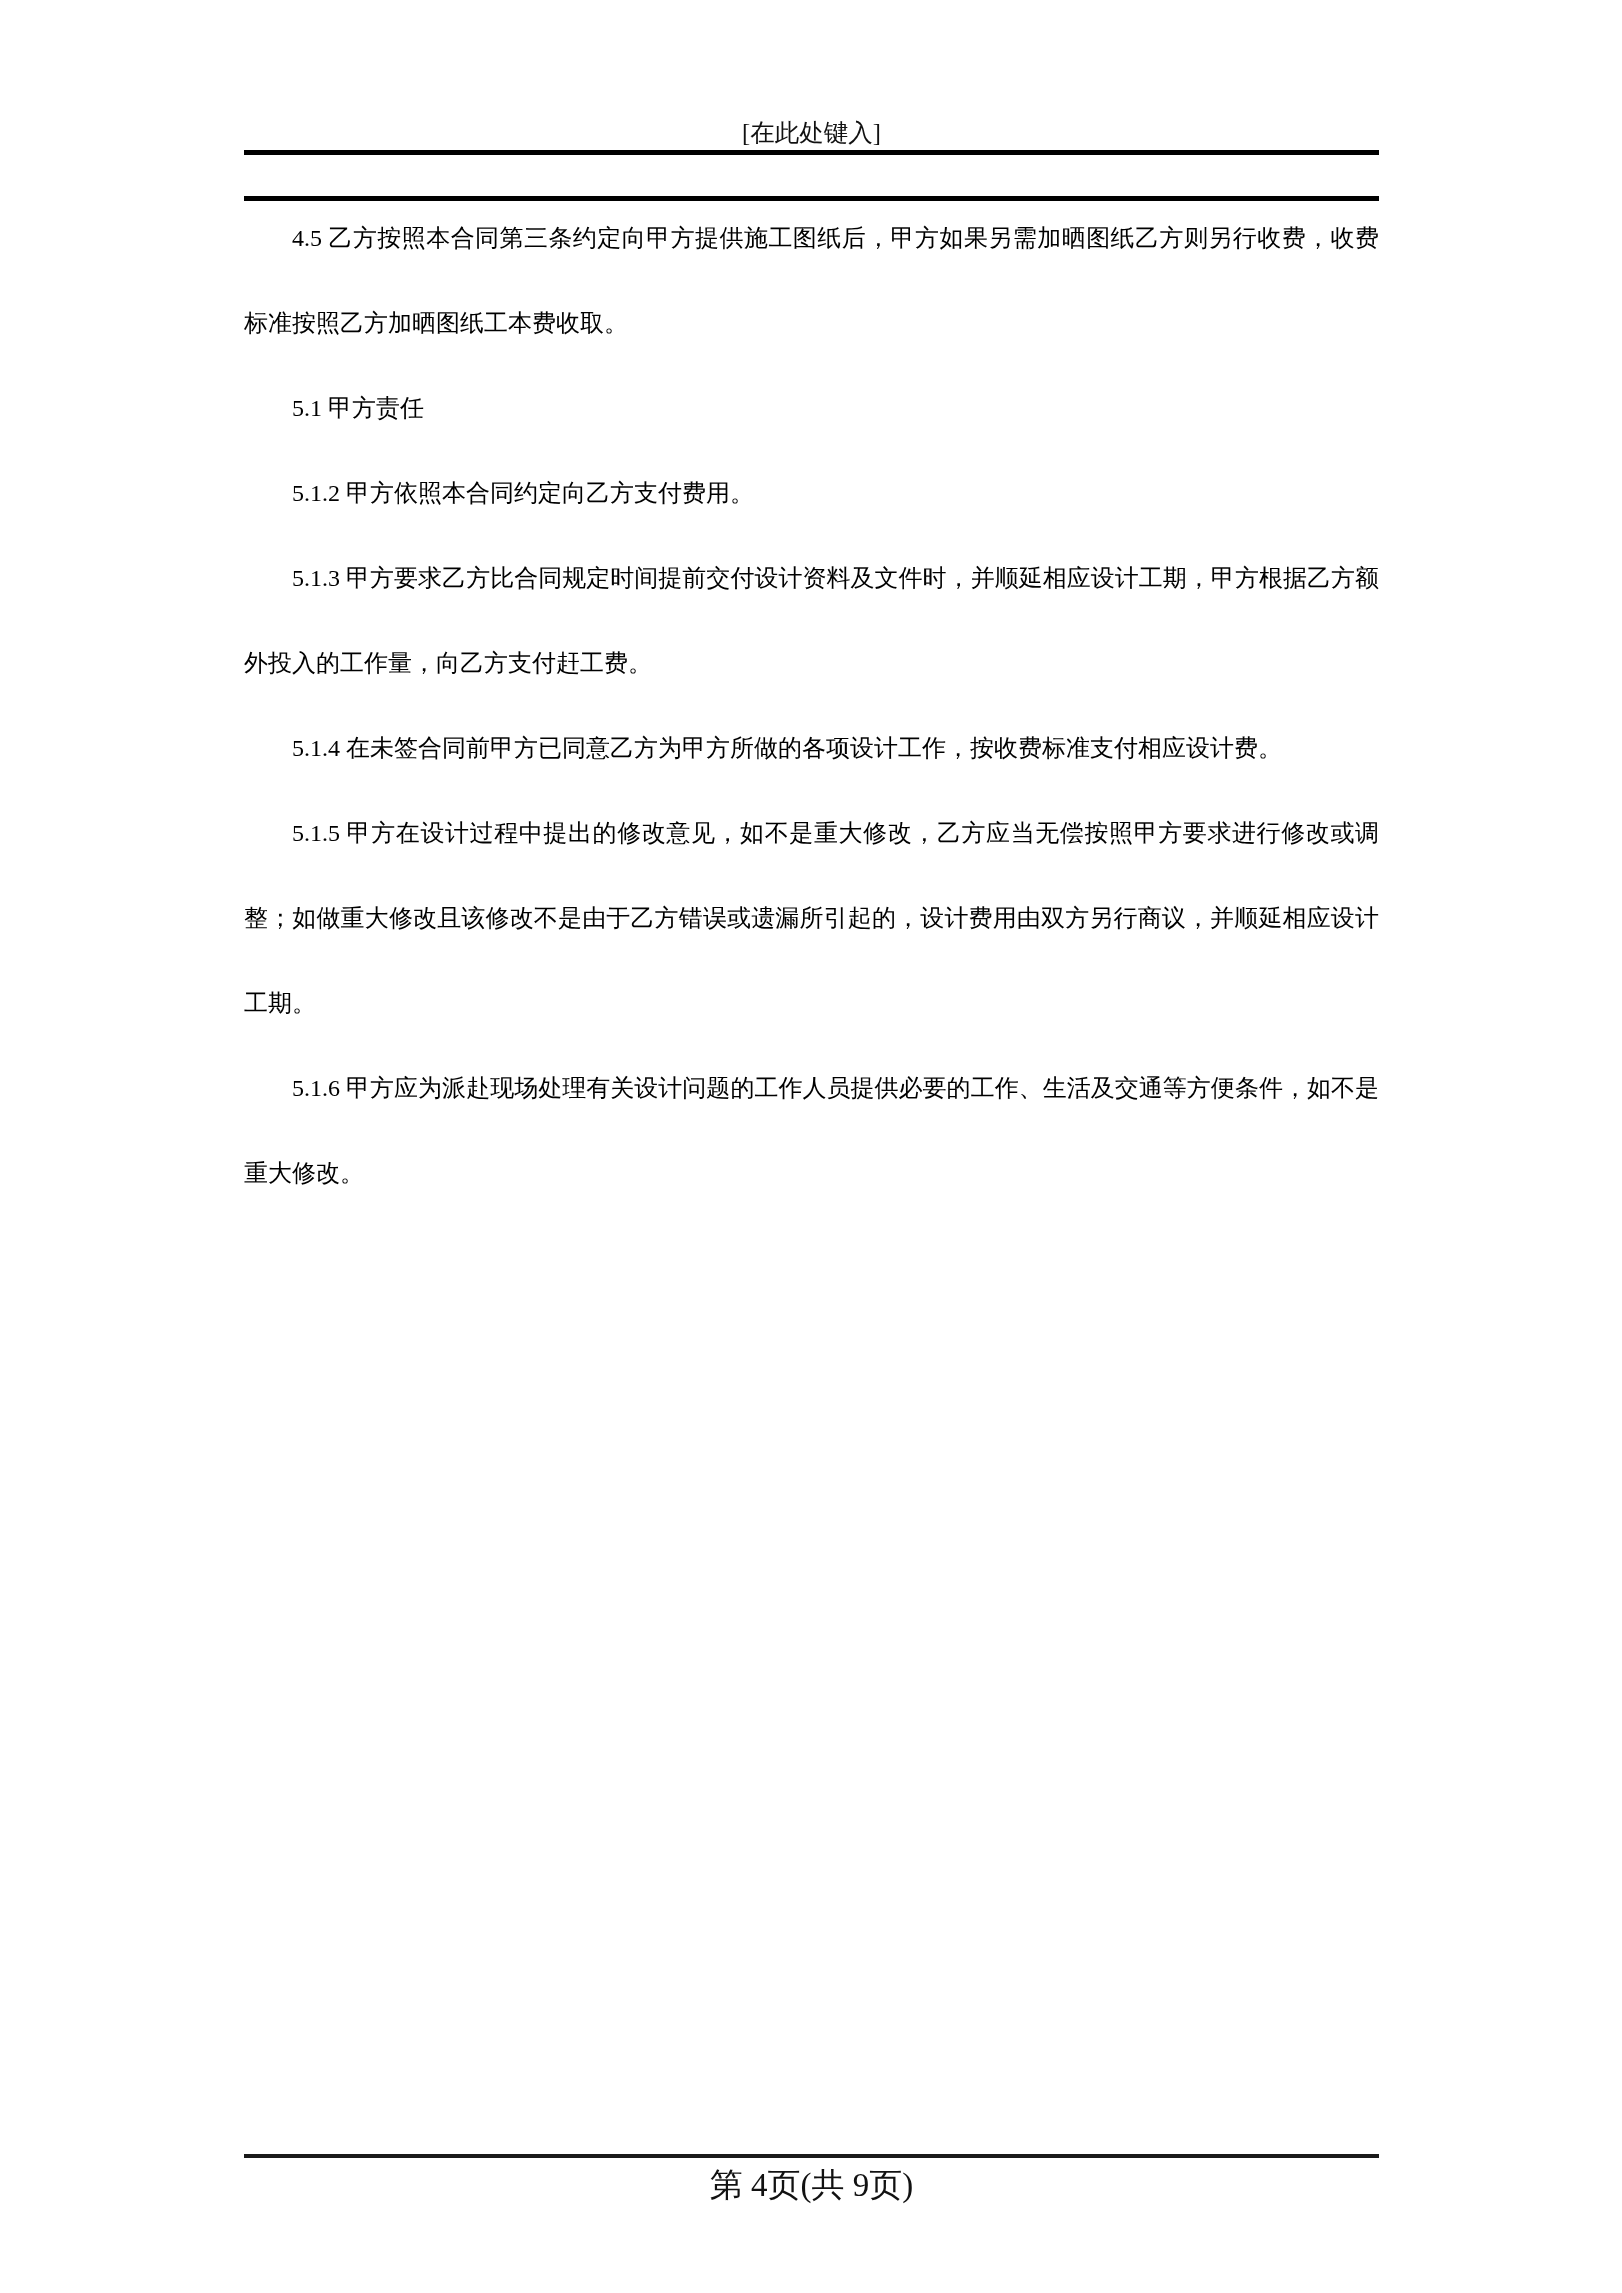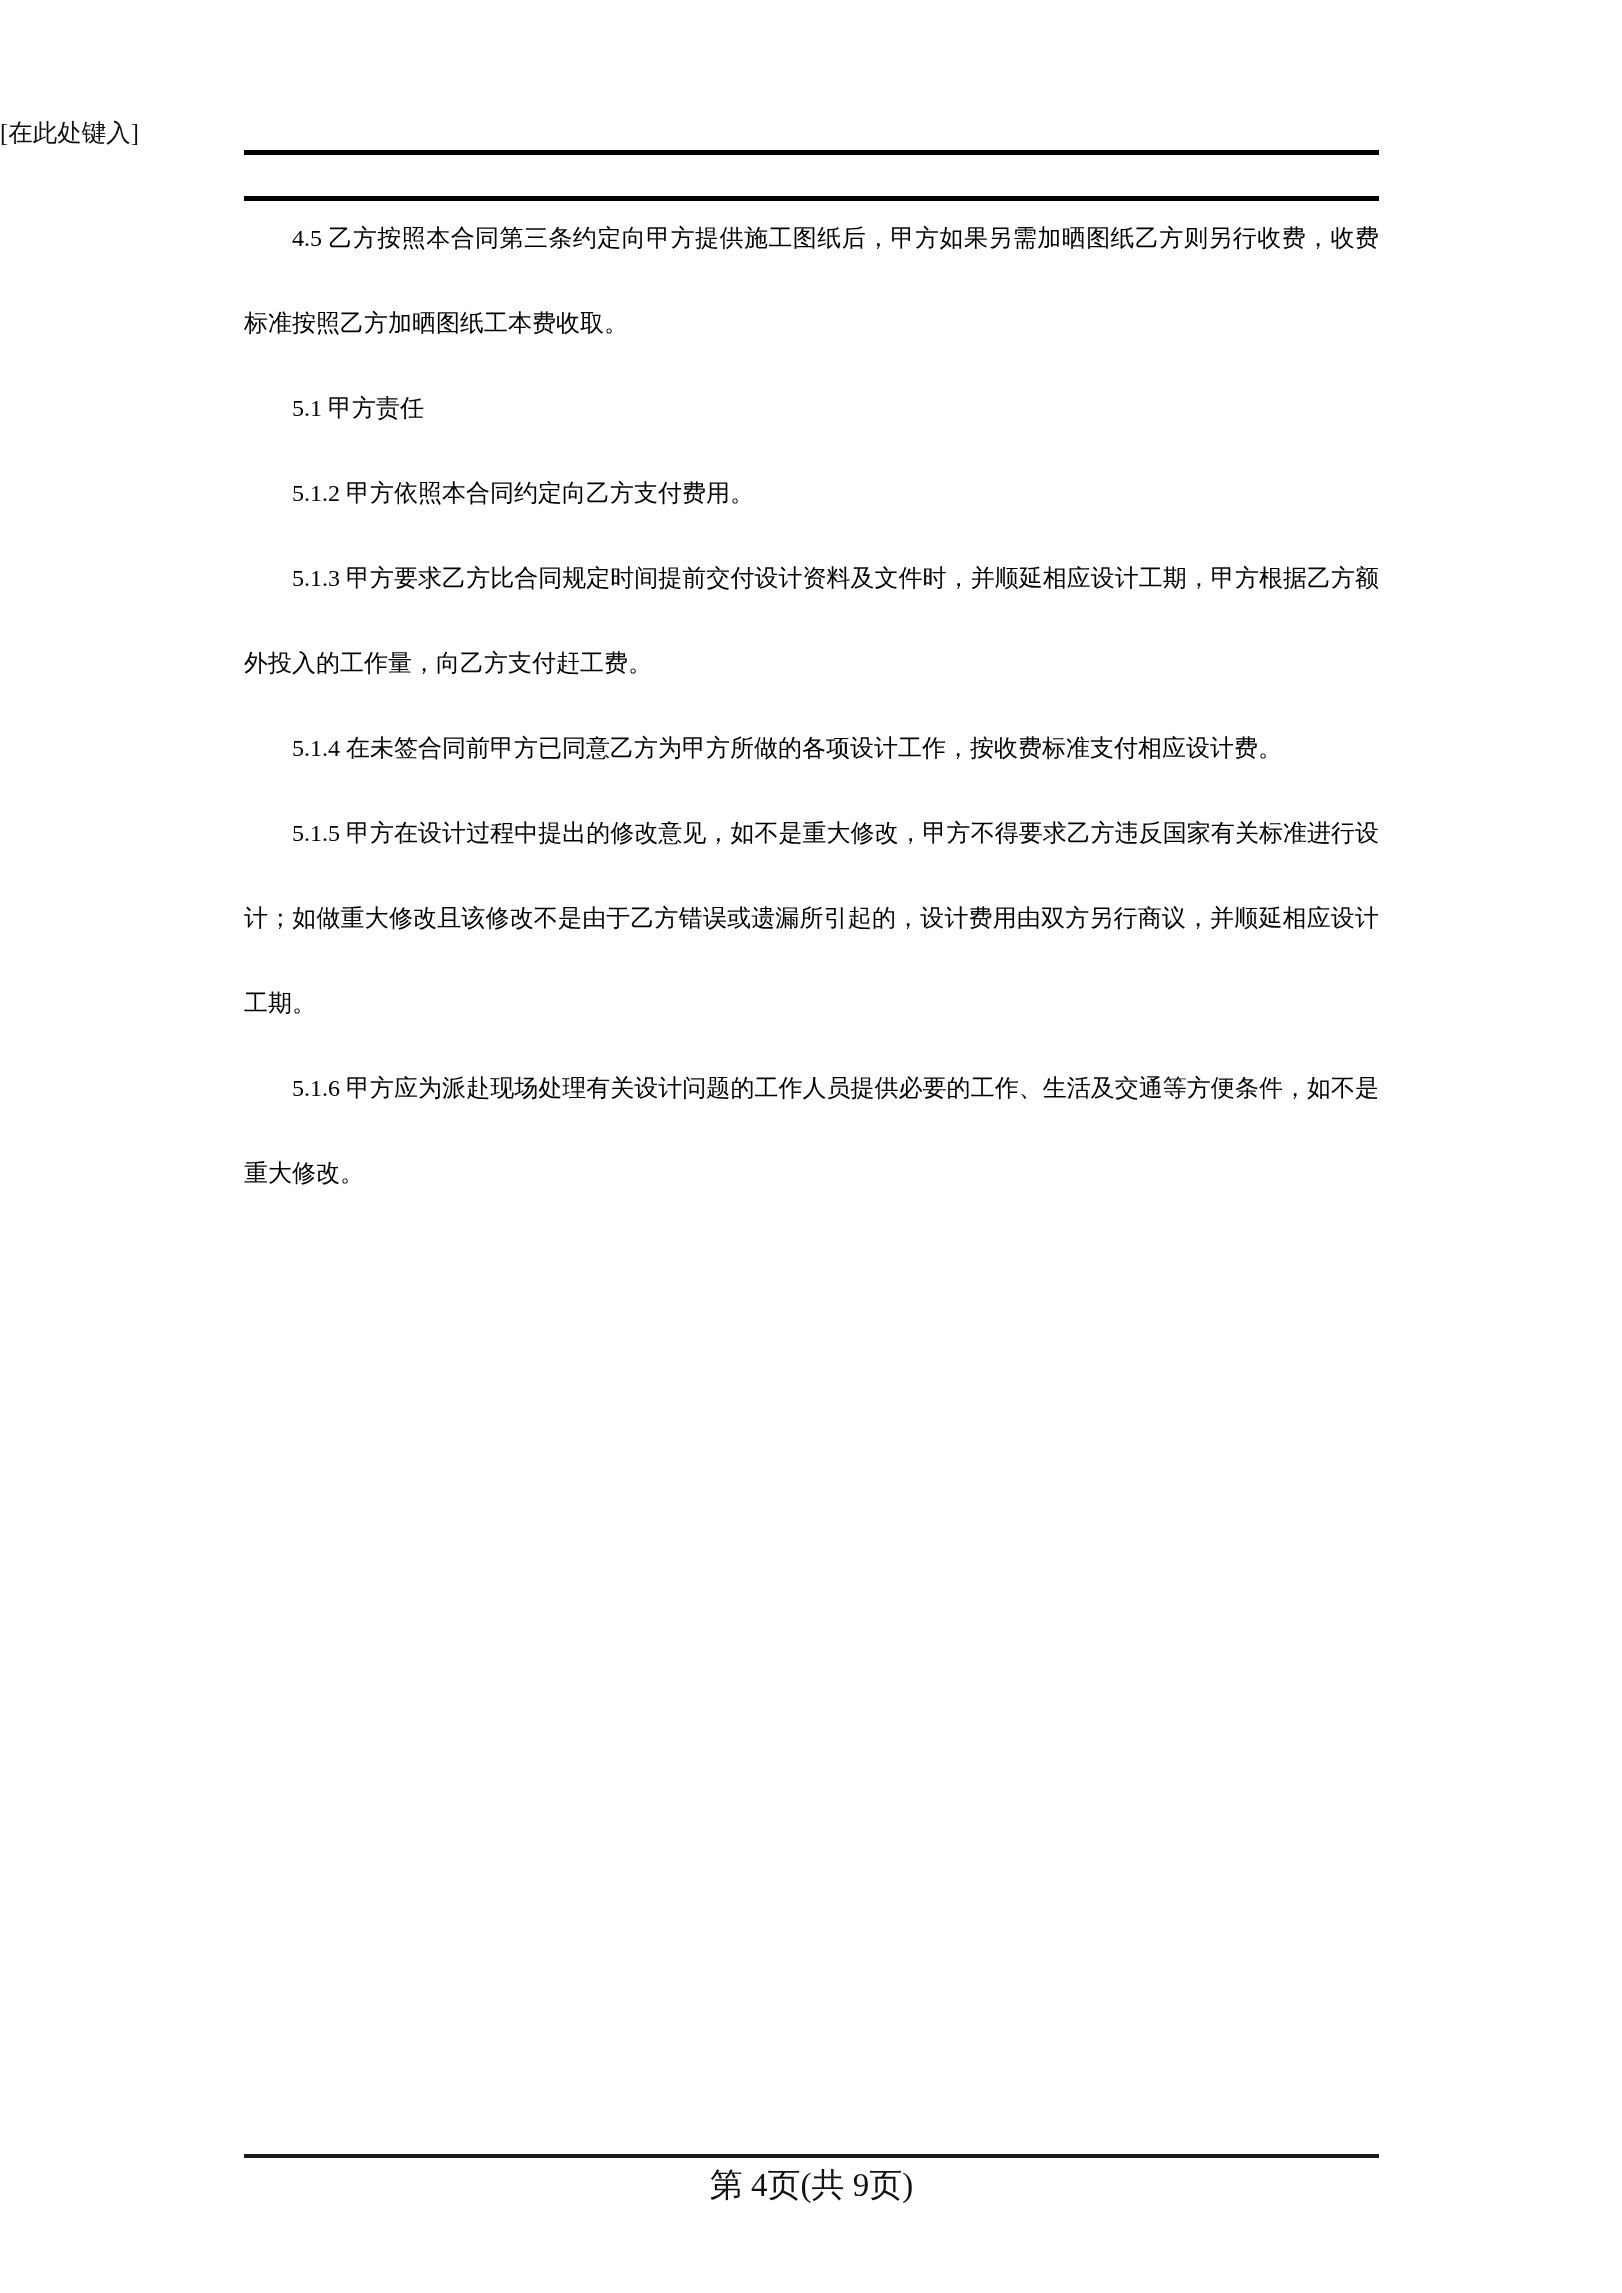--- a/index.html
+++ b/index.html
@@ -15,20 +15,21 @@
     color: #000000;
     font-family: "Liberation Serif", "DejaVu Serif", serif;
     overflow: hidden;
   }
   
   .header-text {
     position: absolute;
     top: 119px;
     left: 0;
     width: 100%;
+    text-align: center;
     font-size: 24.5px;
     line-height: 28px;
     color: #111111;
   }
   .rule {
     position: absolute;
     left: 244px;
     width: 1135px;
     background: #000000;
   }
@@ -77,21 +78,21 @@
   <div class="header-text">[在此处键入]</div>
   <div class="rule rule-header-top"></div>
   <div class="rule rule-header-bottom"></div>
 
   <div class="content">
     <p class="para">4.5 乙方按照本合同第三条约定向甲方提供施工图纸后，甲方如果另需加晒图纸乙方则另行收费，收费标准按照乙方加晒图纸工本费收取。</p>
     <p class="para">5.1 甲方责任</p>
     <p class="para">5.1.2 甲方依照本合同约定向乙方支付费用。</p>
     <p class="para">5.1.3 甲方要求乙方比合同规定时间提前交付设计资料及文件时，并顺延相应设计工期，甲方根据乙方额外投入的工作量，向乙方支付赶工费。</p>
     <p class="para">5.1.4 在未签合同前甲方已同意乙方为甲方所做的各项设计工作，按收费标准支付相应设计费。</p>
-    <p class="para">5.1.5 甲方在设计过程中提出的修改意见，如不是重大修改，甲方不得要求乙方违反国家有关标准进行设计；如做重大修改且该修改不是由于乙方错误或遗漏所引起的，设计费用由双方另行商议，并顺延相应设计工期。</p>
+    <p class="para">5.1.5 甲方在设计过程中提出的修改意见，如不是重大修改，乙方应当无偿按照甲方要求进行修改或调整；如做重大修改且该修改不是由于乙方错误或遗漏所引起的，设计费用由双方另行商议，并顺延相应设计工期。</p>
     <p class="para">5.1.6 甲方应为派赴现场处理有关设计问题的工作人员提供必要的工作、生活及交通等方便条件，如不是重大修改。</p>
   </div>
 
   <div class="rule rule-footer"></div>
   <div class="footer-text">第 4页(共 9页)</div>
 
 </div>
 
 
 </body></html>

